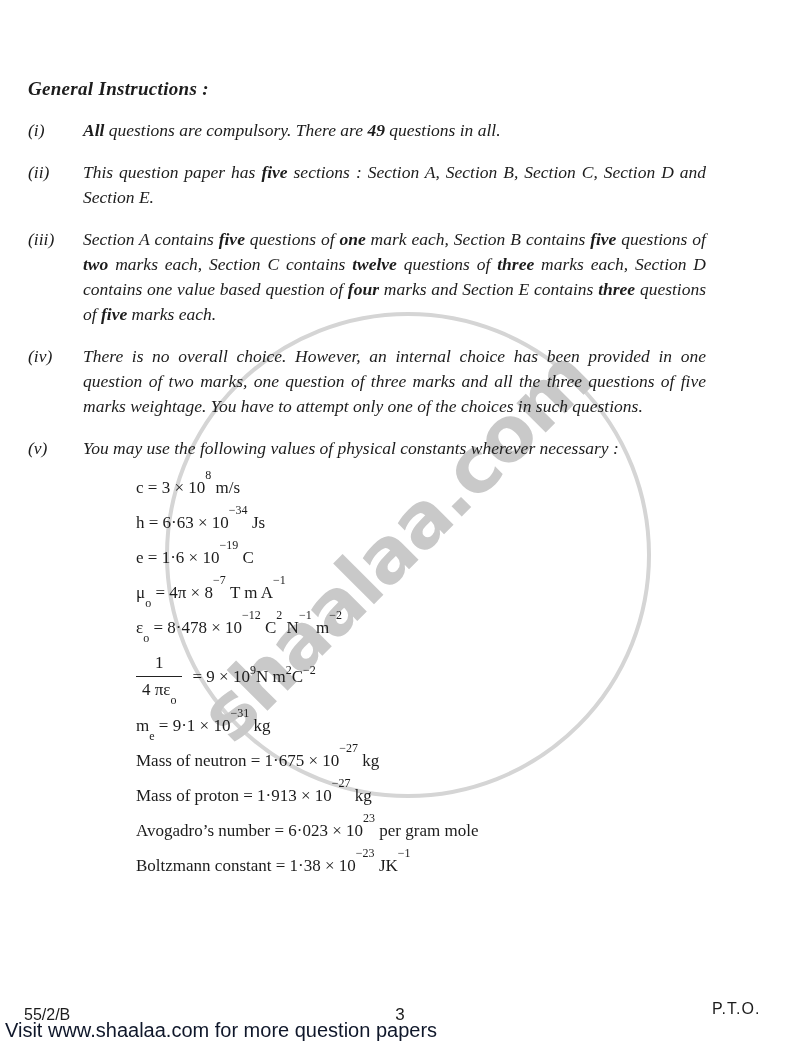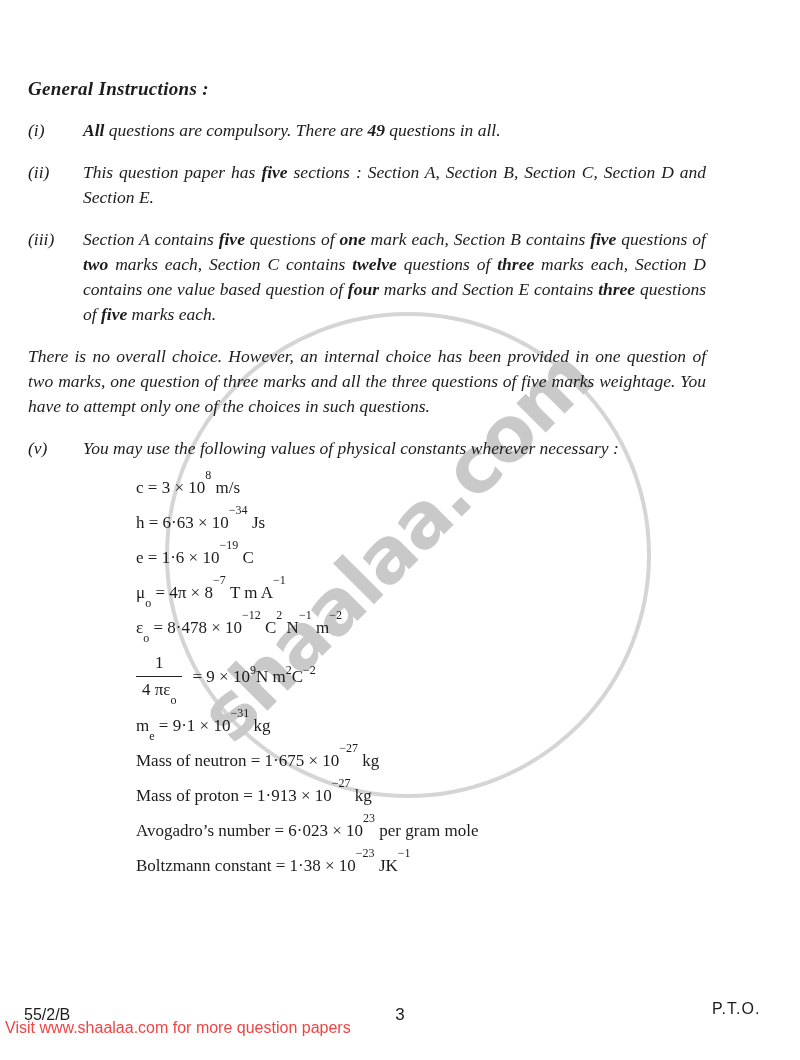--- a/index.html
+++ b/index.html
@@ -35,21 +35,21 @@
   .const-line sup { font-size:12px; line-height:0; position:relative; top:-7px; }
   .const-line sub { font-size:12px; line-height:0; position:relative; top:5px; }
   .frac-line { display:flex; align-items:center; margin:4px 0 16px; }
   .frac { display:inline-flex; flex-direction:column; align-items:center; margin-right:10px; }
   .frac .num { padding:0 4px 3px; }
   .frac .den { border-top:1.6px solid #222; padding:3px 6px 0; }
   
   .f-left  { position:absolute; left:24px;  top:1006px; font-family:"Liberation Sans", sans-serif; font-size:16px; z-index:2; }
   .f-center{ position:absolute; left:0; width:800px; text-align:center; top:1005px; font-family:"Liberation Sans", sans-serif; font-size:17px; z-index:2; }
   .f-right { position:absolute; left:712px; top:1000px; font-family:"Liberation Sans", sans-serif; font-size:16px; letter-spacing:1px; z-index:2; }
-  .banner  { position:absolute; left:5px; top:1019px; font-family:"Liberation Sans", sans-serif; font-size:16px; color:#ef4444; z-index:3; white-space:nowrap; }
+  .banner  { position:absolute; left:5px; top:1019px; font-family:"Liberation Sans", sans-serif; font-size:20px; color:#0f172a; z-index:3; white-space:nowrap; }
 </style>
 </head>
 <body>
 
 <div class="wm-circle" style="border-color: rgb(213, 213, 213);"></div>
 <div class="wm-text" style="color: rgb(201, 201, 201);">shaalaa.com</div>
 
 <div class="content">
   <h1 class="heading">General Instructions :</h1>
   <div id="instructions">
@@ -59,20 +59,21 @@
       </div>
       <div class="inst-row">
         <div class="inst-label">(ii)</div>
         <div class="inst-text"><span>This question paper has </span><b>five</b><span> sections : Section A, Section B, Section C, Section D and Section E.</span></div>
       </div>
       <div class="inst-row">
         <div class="inst-label">(iii)</div>
         <div class="inst-text"><span>Section A contains </span><b>five</b><span> questions of </span><b>one</b><span> mark each, Section B contains </span><b>five</b><span> questions of </span><b>two</b><span> marks each, Section C contains </span><b>twelve</b><span> questions of </span><b>three</b><span> marks each, Section D contains one value based question of </span><b>four</b><span> marks and Section E contains </span><b>three</b><span> questions of </span><b>five</b><span> marks each.</span></div>
       </div>
       <div class="inst-row">
+        <div class="inst-label">(iv)</div>
         <div class="inst-text"><span>There is no overall choice. However, an internal choice has been provided in one question of two marks, one question of three marks and all the three questions of five marks weightage. You have to attempt only one of the choices in such questions.</span></div>
       </div>
       <div class="inst-row">
         <div class="inst-label">(v)</div>
         <div class="inst-text"><span>You may use the following values of physical constants wherever necessary :</span></div>
       </div>
     </div>
   <div class="constants" id="constants">
       <div class="const-line"><span>c = 3 × 10</span><sup>8</sup><span> m/s</span></div>
       <div class="const-line"><span>h = 6·63 × 10</span><sup>−34</sup><span> Js</span></div>

